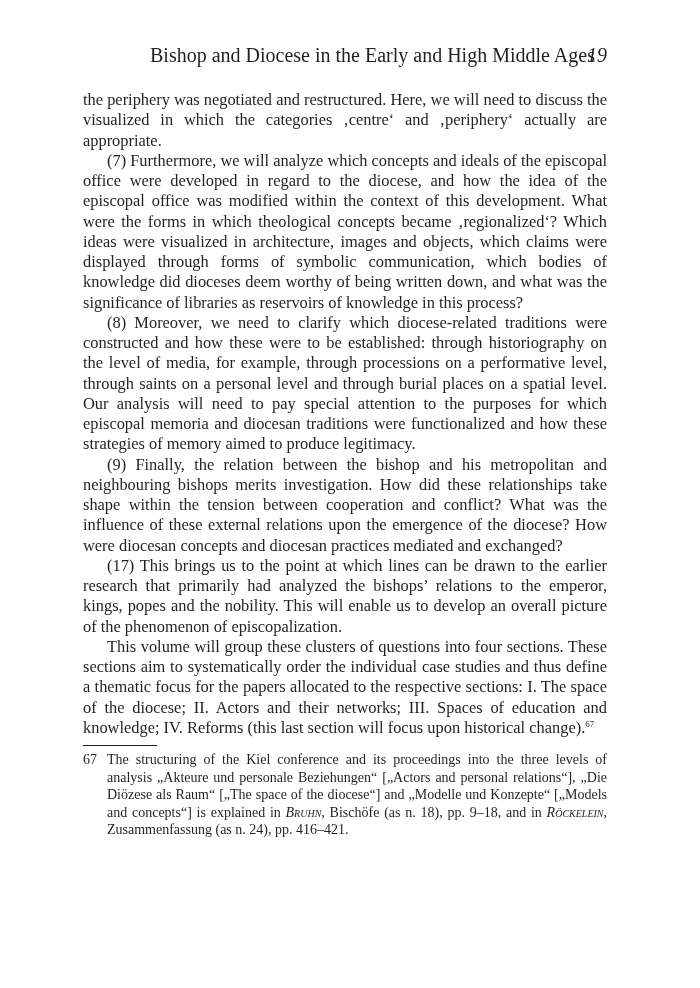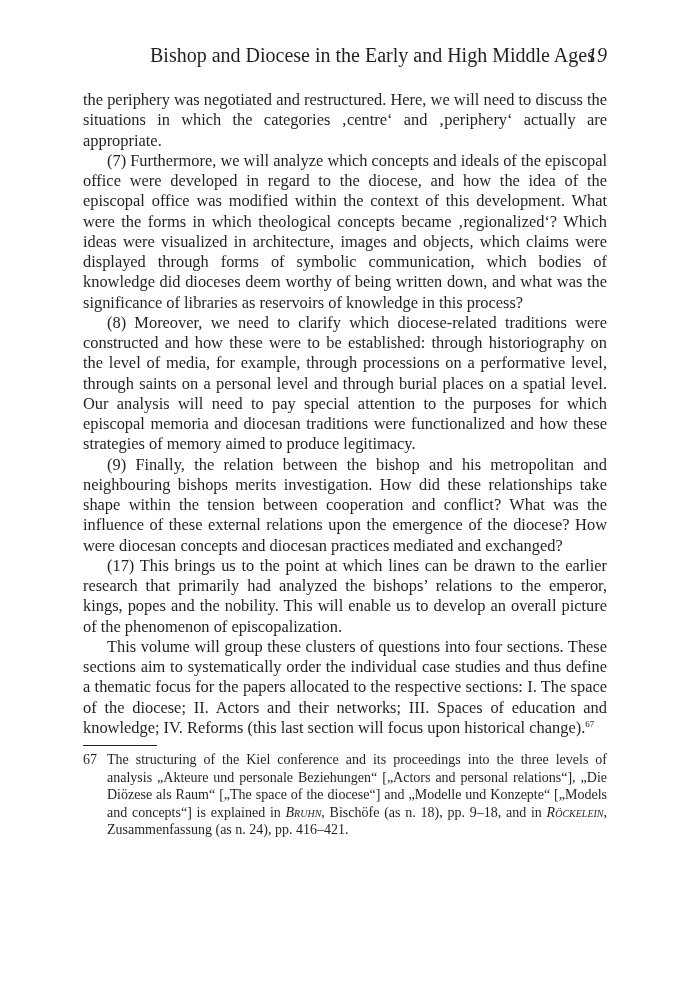--- a/index.html
+++ b/index.html
@@ -89,21 +89,21 @@
   </style>
 </head>
 <body>
 
 <div class="page-header">
   <span class="running-title">Bishop and Diocese in the Early and High Middle Ages</span>
   <span class="page-number">19</span>
 </div>
 
 <div class="body-text">
-  <p>the periphery was negotiated and restructured. Here, we will need to discuss the situations in which the categories ‚centre‘ and ‚periphery‘ actually are appropriate.</p>
+  <p>the periphery was negotiated and restructured. Here, we will need to discuss the visualized in which the categories ‚centre‘ and ‚periphery‘ actually are appropriate.</p>
   <p class="indent">(7) Furthermore, we will analyze which concepts and ideals of the epis­copal office were developed in regard to the diocese, and how the idea of the episcopal office was modified within the context of this development. What were the forms in which theological concepts became ‚regionalized‘? Which ideas were visualized in architecture, images and objects, which claims were displayed through forms of symbolic communication, which bodies of knowledge did dioceses deem worthy of being written down, and what was the significance of libraries as reservoirs of knowledge in this process?</p>
   <p class="indent">(8) Moreover, we need to clarify which diocese-related traditions were constructed and how these were to be established: through historiography on the level of media, for example, through processions on a performative level, through saints on a personal level and through burial places on a spa­tial level. Our analysis will need to pay special attention to the purposes for which episcopal memoria and diocesan traditions were functionalized and how these strategies of memory aimed to produce legitimacy.</p>
   <p class="indent">(9) Finally, the relation between the bishop and his metropolitan and neighbouring bishops merits investigation. How did these relationships take shape within the tension between cooperation and conflict? What was the influence of these external relations upon the emergence of the diocese? How were diocesan concepts and diocesan practices mediated and exchanged?</p>
   <p class="indent">(17) This brings us to the point at which lines can be drawn to the earlier research that primarily had analyzed the bishops’ relations to the emperor, kings, popes and the nobility. This will enable us to develop an overall picture of the phenomenon of episcopalization.</p>
   <p class="indent"><span>This volume will group these clusters of questions into four sections. These sections aim to systematically order the individual case studies and thus define a thematic focus for the papers allocated to the respective sec­tions: I. The space of the diocese; II. Actors and their networks; III. Spaces of education and knowledge; IV. Reforms (this last section will focus upon historical change).</span><sup class="fn-ref">67</sup></p>
 </div>
 
 <div class="footnote-rule"></div>
 
 <div class="footnotes">

